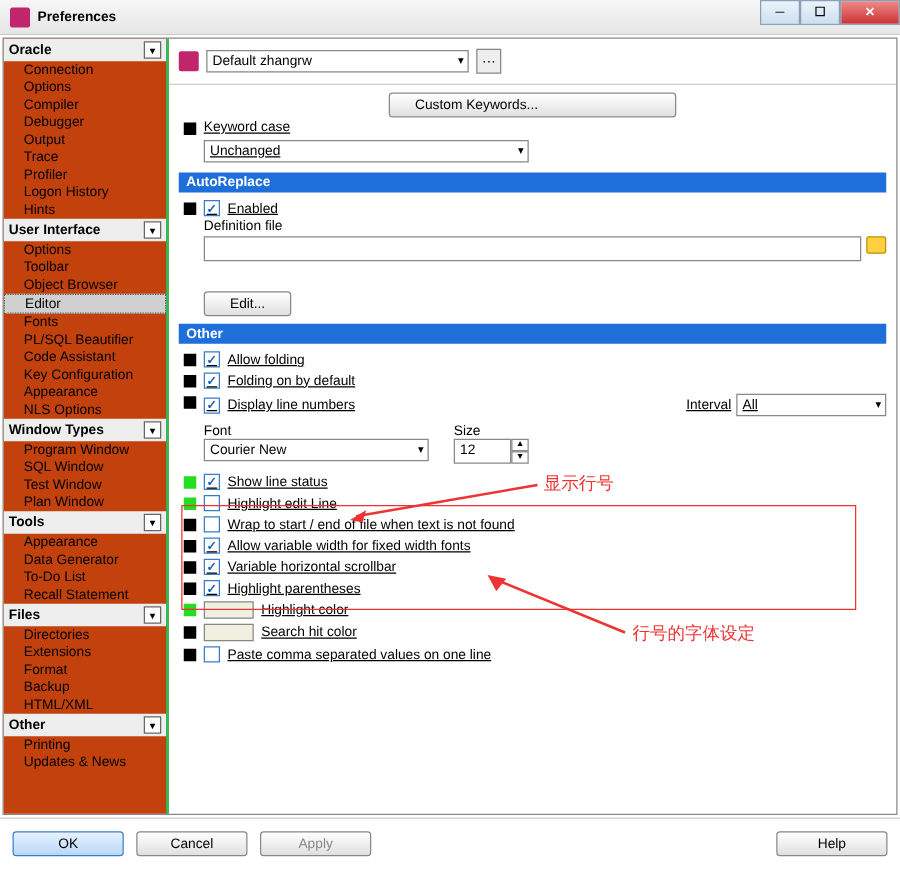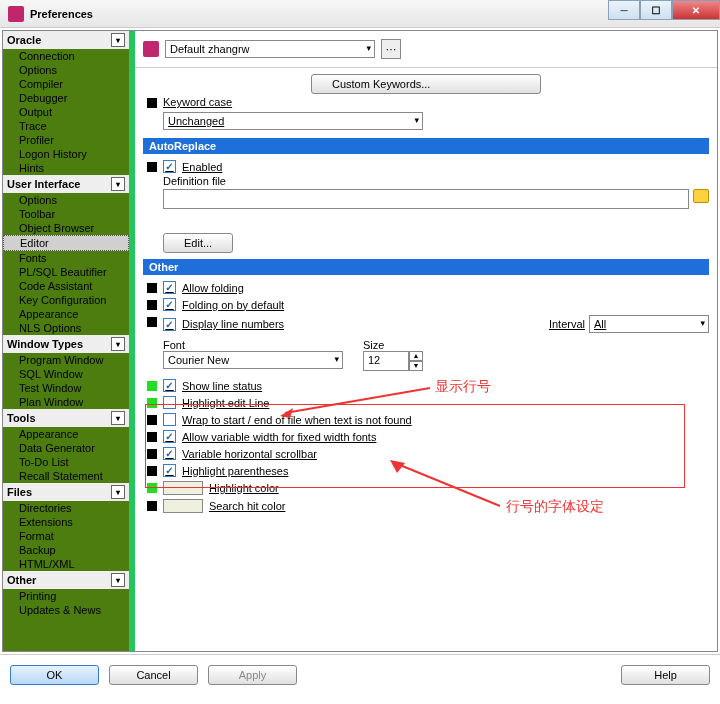--- a/index.html
+++ b/index.html
@@ -3,21 +3,21 @@
 <meta charset="utf-8">
 <style>
 * { box-sizing: border-box; margin: 0; padding: 0; font-family: Tahoma, sans-serif; font-size: 11px; }
 body { background: #fff; width: 720px; height: 704px; overflow: hidden; position: relative; }
 .titlebar { height: 28px; background: linear-gradient(#f7f7f7,#e6e6e6); border-bottom: 1px solid #ccc; display: flex; align-items: center; padding-left: 8px; font-weight: bold; }
 .titlebar .icon { width: 16px; height: 16px; background: #c0266b; border-radius: 2px; margin-right: 6px; }
 .winbtns { position: absolute; right: 0; top: 0; display: flex; }
 .winbtn { width: 32px; height: 20px; border: 1px solid #8aa0b8; background: linear-gradient(#eaf3fb,#cfe0f0); display: flex; align-items: center; justify-content: center; font-size: 10px; }
 .winbtn.close { background: linear-gradient(#e88,#c33); color: #fff; width: 48px; }
 .main { display: flex; height: 622px; border: 1px solid #888; margin: 2px; }
-.sidebar { width: 132px; border-right: 6px solid #22c55e; background: #4d7c0f; overflow-y: auto; }
+.sidebar { width: 132px; border-right: 2px solid #22c55e; background: #c2410c; overflow-y: auto; }
 .cat { display: flex; align-items: center; padding: 2px 4px; font-weight: bold; background: #eee; }
 .cat .arrow { margin-left: auto; width: 14px; height: 14px; border: 1px solid #666; background: #fff; display: flex; align-items: center; justify-content: center; font-size: 8px; }
 .item { padding: 1px 4px 1px 16px; cursor: default; }
 .item.sel { background: #d0d0d0; border: 1px dotted #555; }
 .content { flex: 1; display: flex; flex-direction: column; }
 .toprow { padding: 8px; border-bottom: 1px solid #ccc; display: flex; align-items: center; gap: 6px; }
 .toprow .icon2 { width: 16px; height: 16px; background: #c0266b; border-radius: 2px; }
 .dropdown { border: 1px solid #888; background: #fff; padding: 2px 18px 2px 4px; min-width: 210px; position: relative; }
 .dropdown::after { content: "▾"; position: absolute; right: 3px; top: 2px; font-size: 9px; }
 .smallbtn { width: 20px; height: 20px; border: 1px solid #888; background: #eee; display: flex; align-items: center; justify-content: center; }
@@ -212,20 +212,25 @@
       <div class="row">
           <span class="sq green"></span>
           <div class="colorswatch"></div>
           <span style="margin-left:6px">Highlight color</span>
         </div>
       <div class="row">
           <span class="sq black"></span>
           <div class="colorswatch"></div>
           <span style="margin-left:6px">Search hit color</span>
         </div>
+      <div class="row">
+          <span class="sq black"></span>
+          <span class="chk"></span>
+          <span>Paste comma separated values on one line</span>
+        </div>
 
       <div class="redbox" style="left:10px;top:336px;width:540px;height:84px"></div>
       <div class="redtext" style="left:300px;top:310px">显示行号</div>
       <div class="redtext" style="left:371px;top:430px">行号的字体设定</div>
       <svg class="arrow-svg" style="left:140px;top:310px" width="160" height="40">
           <line x1="155" y1="10" x2="10" y2="35" stroke="#e33" stroke-width="2"></line>
           <polygon points="5,38 18,30 15,40" fill="#e33"></polygon>
         </svg>
       <svg class="arrow-svg" style="left:250px;top:390px" width="120" height="55">
           <line x1="115" y1="48" x2="10" y2="5" stroke="#e33" stroke-width="2"></line>

